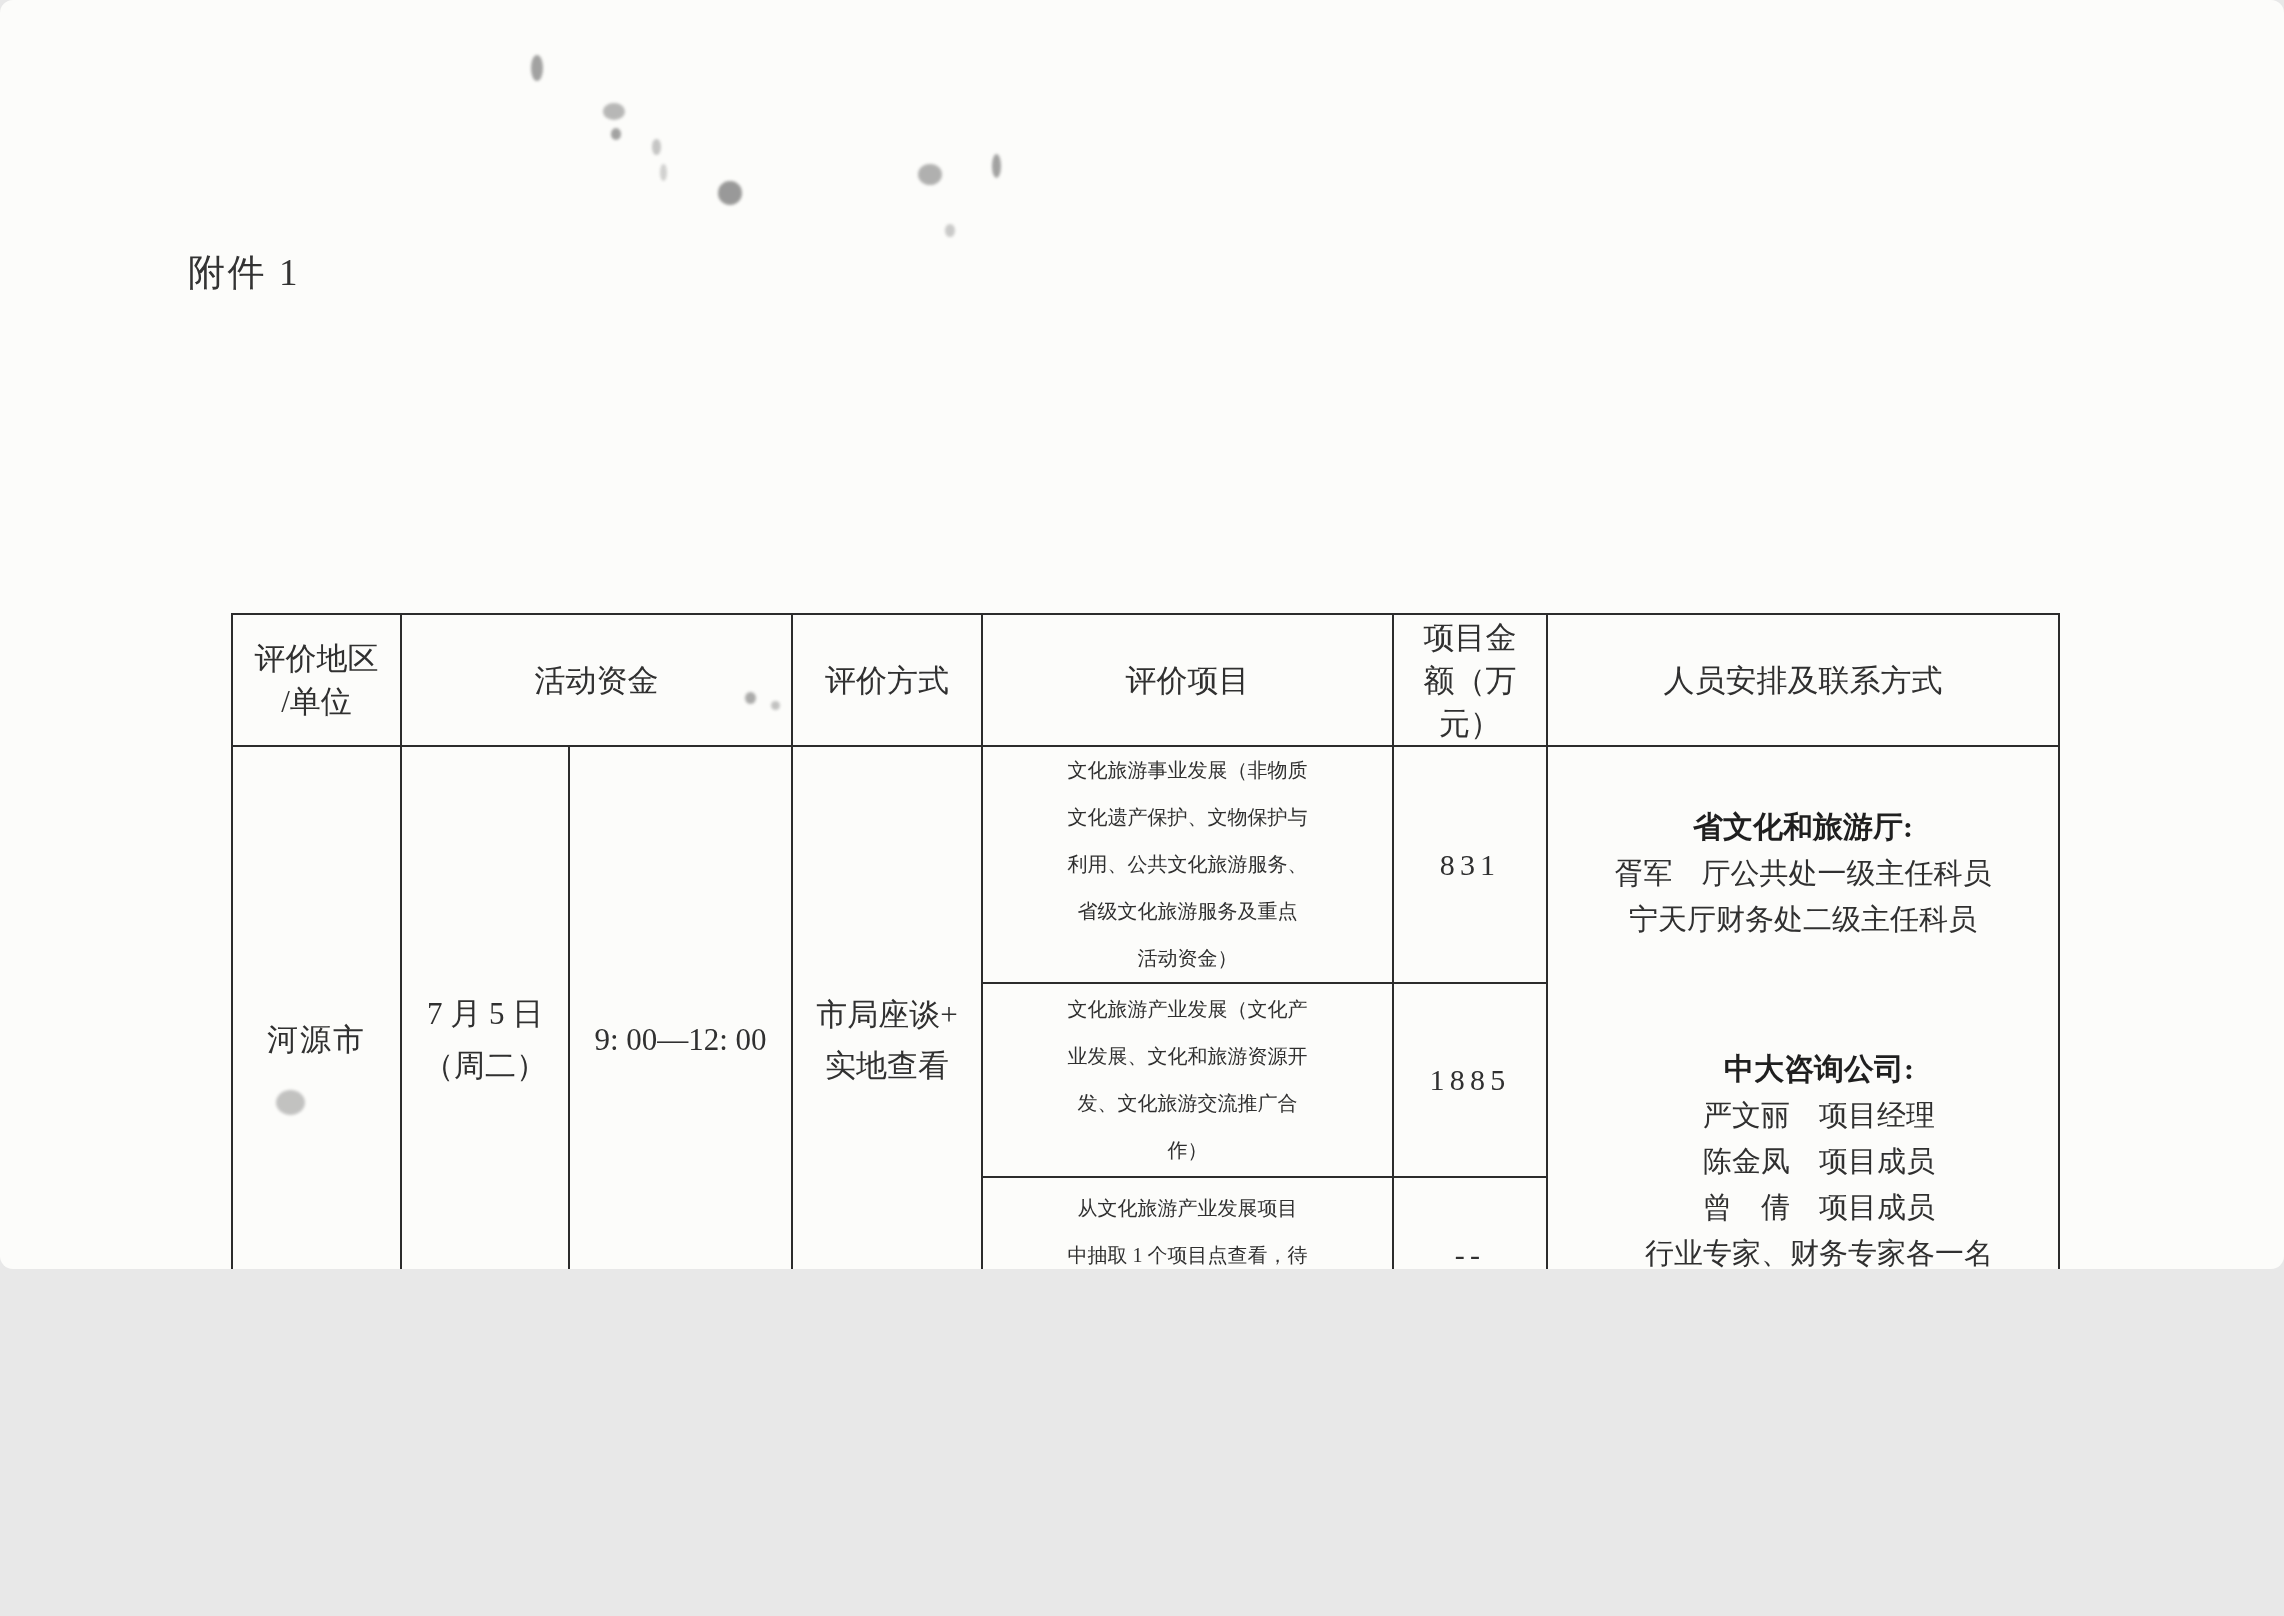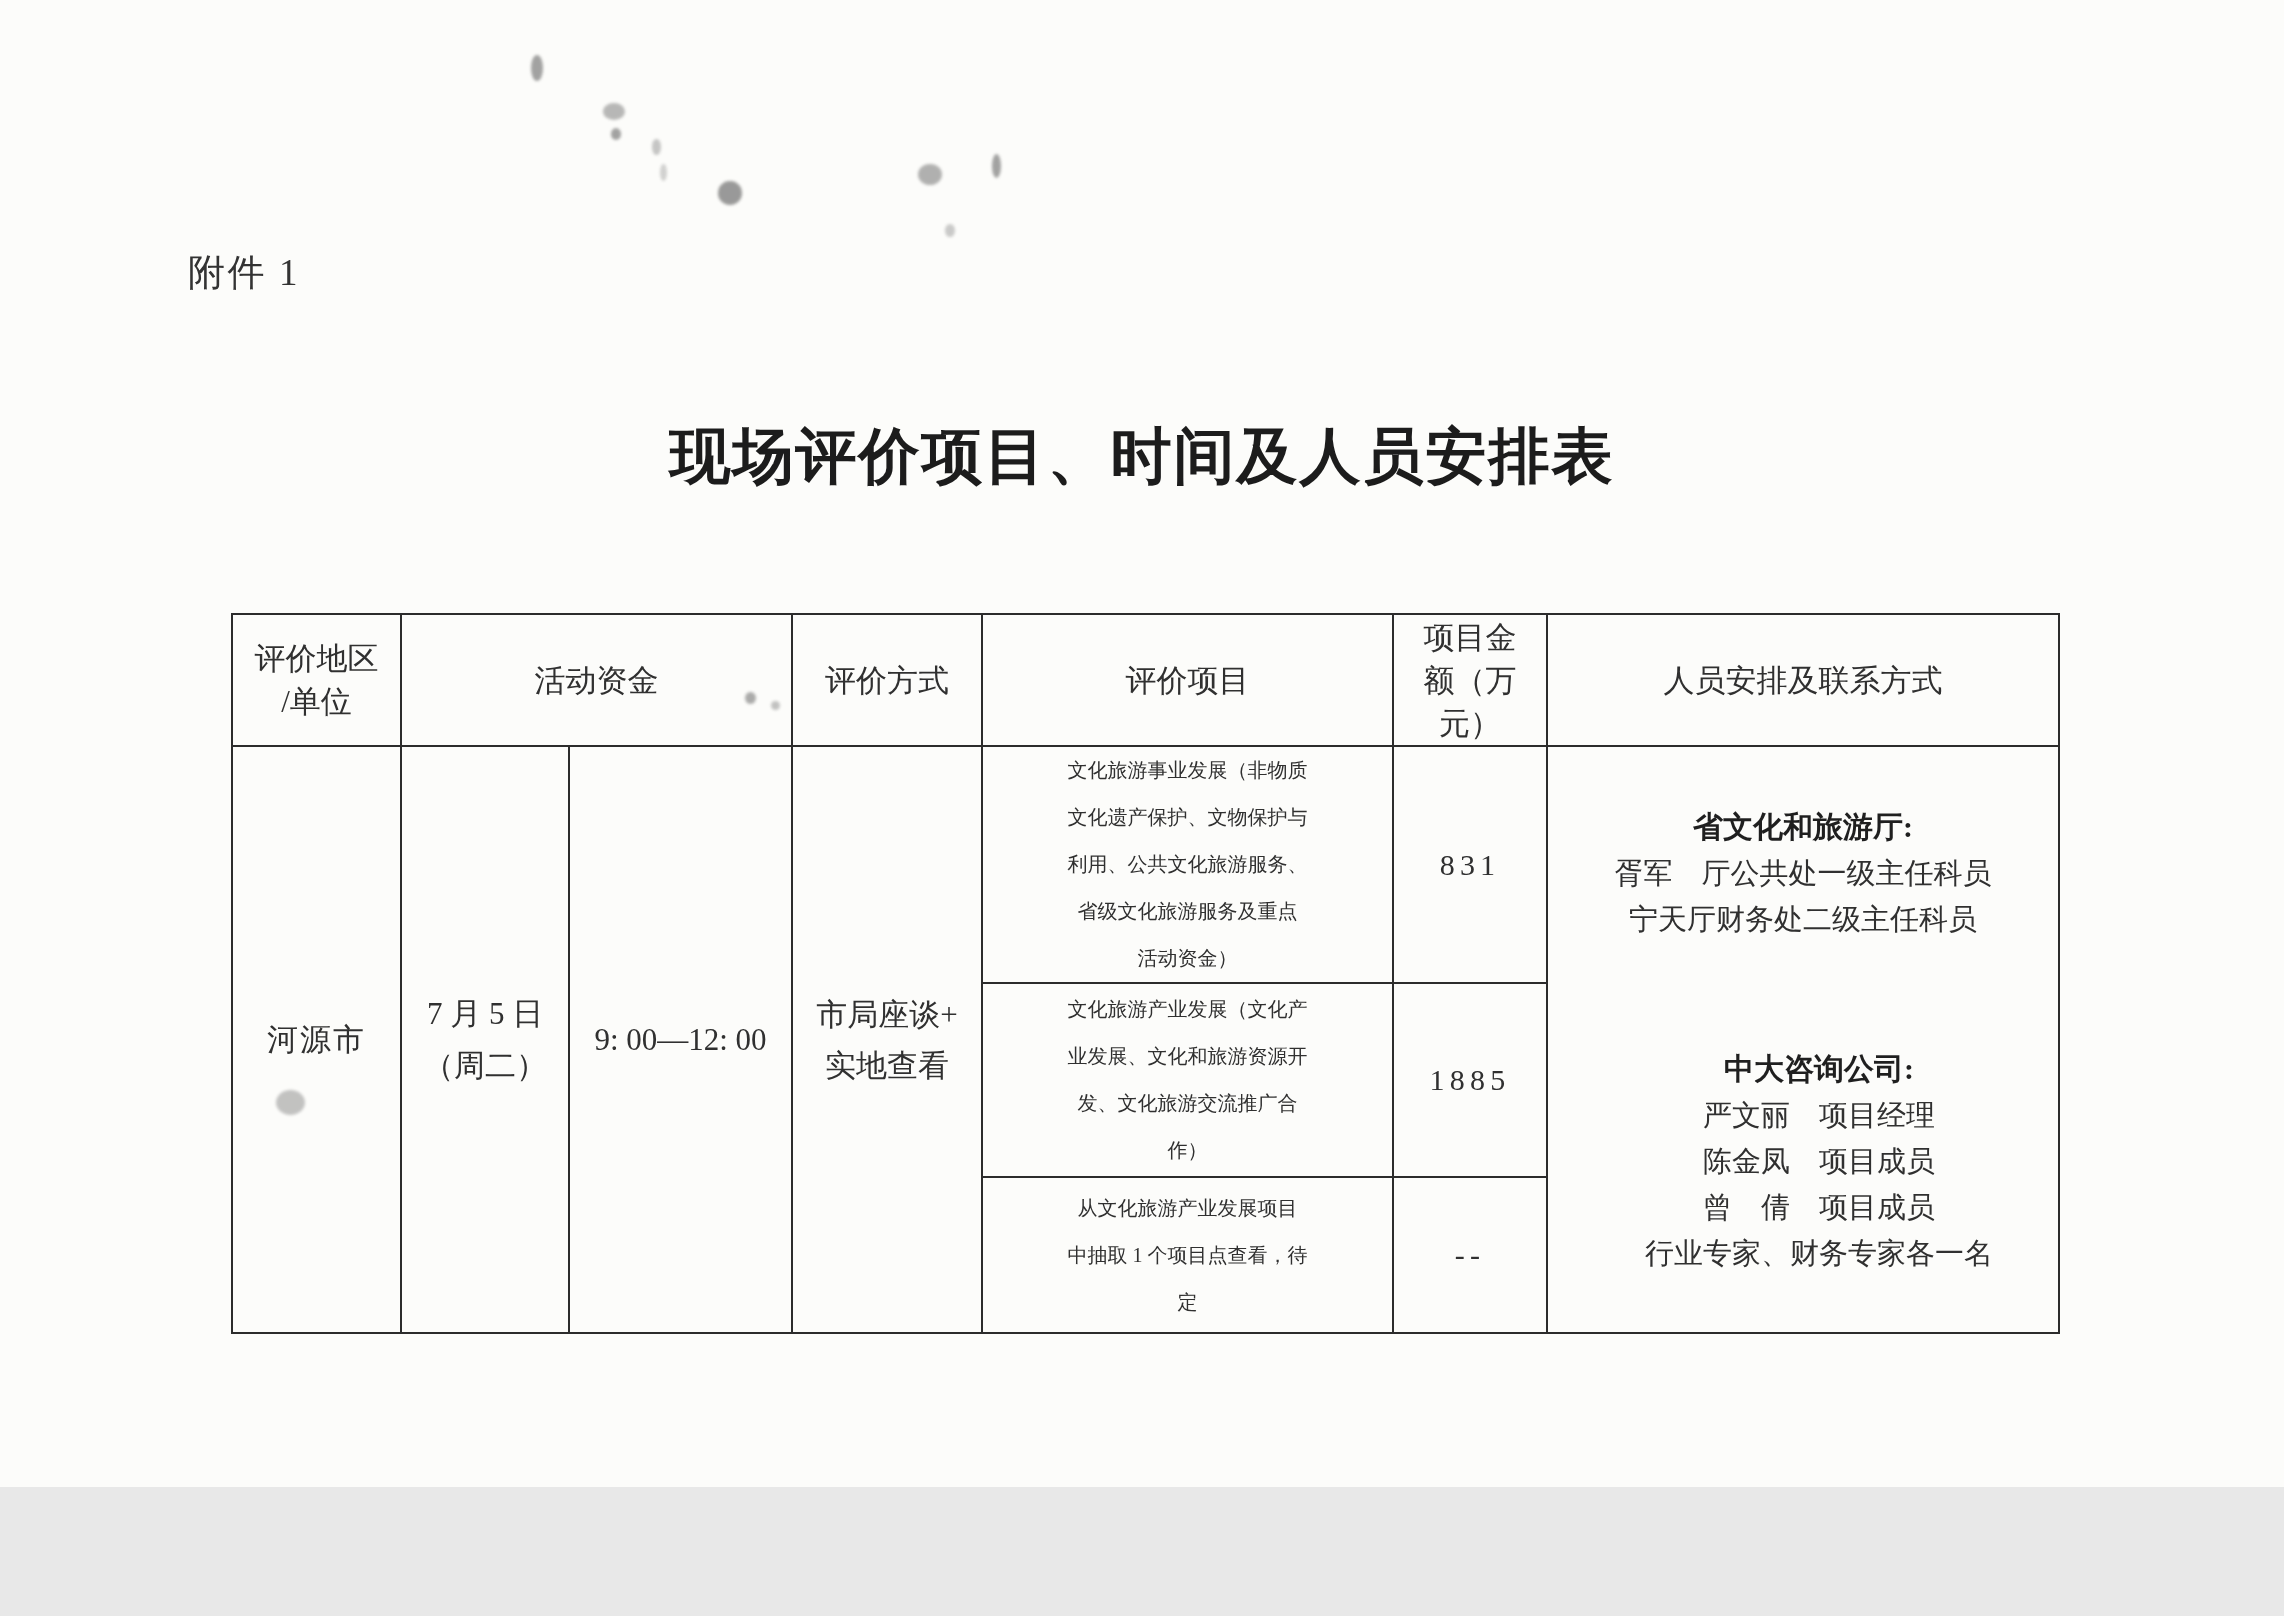--- a/index.html
+++ b/index.html
@@ -3,25 +3,26 @@
 <meta charset="utf-8">
 <style>
   html, body {
     margin: 0;
     padding: 0;
     background: #e8e8e8;
   }
   .page {
     position: relative;
     width: 2284px;
-    height: 1487px;
+    height: 1269px;
     background: #fcfcfa;
     overflow: hidden;
     font-family: "Liberation Serif", "DejaVu Serif", serif;
     color: #2e2e2e;
+    border-radius: 13px;
   }
   .attachment-label {
     position: absolute;
     left: 188px;
     top: 248px;
     font-size: 37px;
     letter-spacing: 2.6px;
     color: #333;
   }
   .doc-title {
@@ -119,21 +120,20 @@
     filter: blur(1.6px);
   }
 </style>
 </head>
 <body>
 
 <div class="page">
 
   <div class="attachment-label">附件 1</div>
 
-  <div class="doc-title">现场评价项目、时间及人员安排表</div>
 
   <table class="schedule">
     <colgroup>
       <col style="width:169px">
       <col style="width:168px">
       <col style="width:223px">
       <col style="width:190px">
       <col style="width:411px">
       <col style="width:154px">
       <col style="width:512px">

